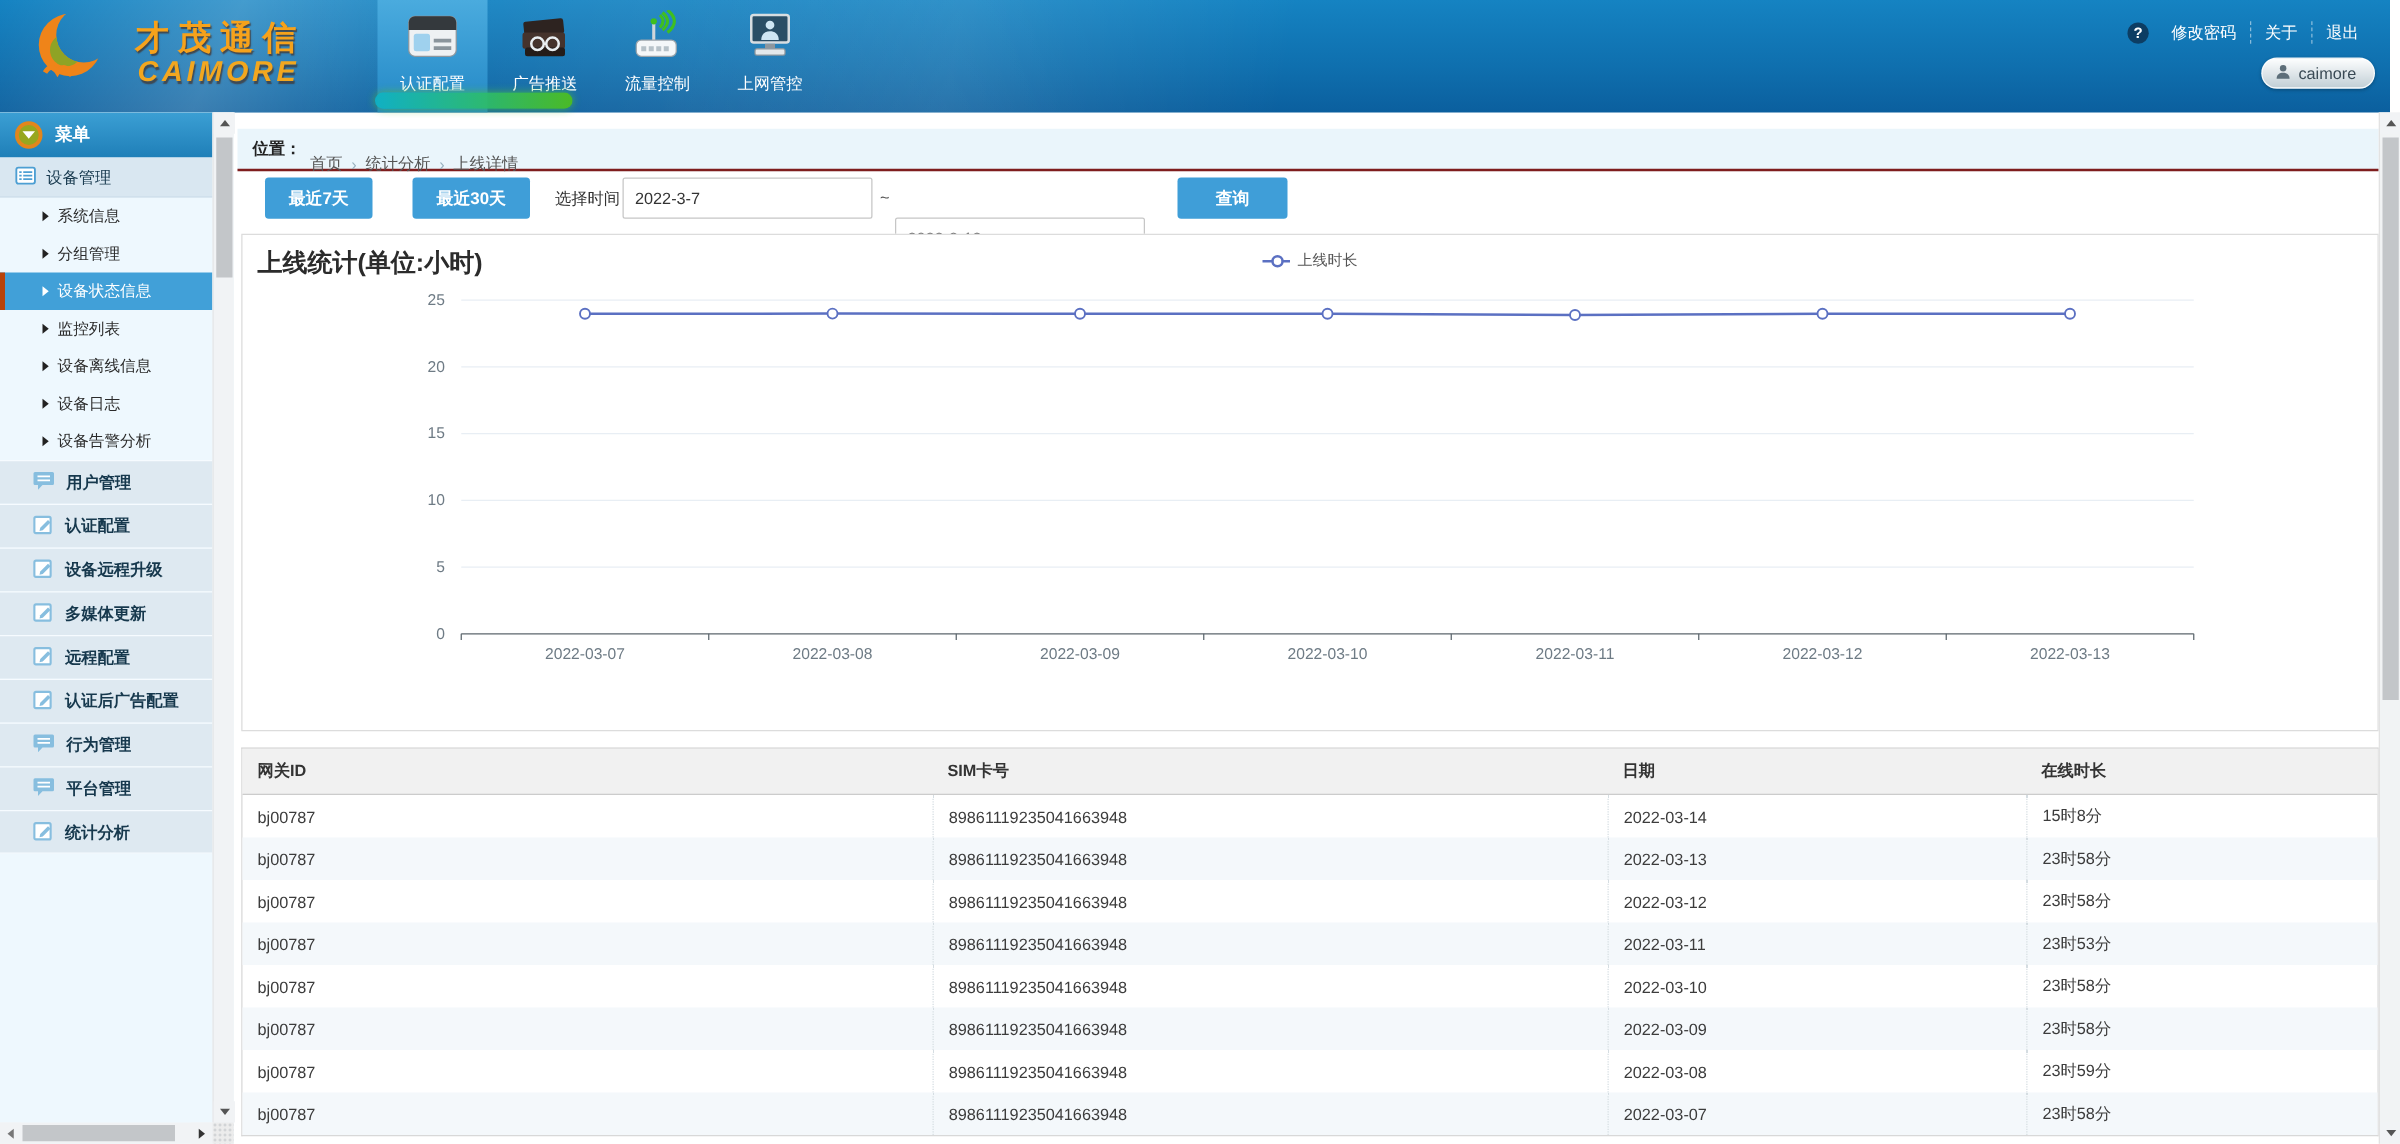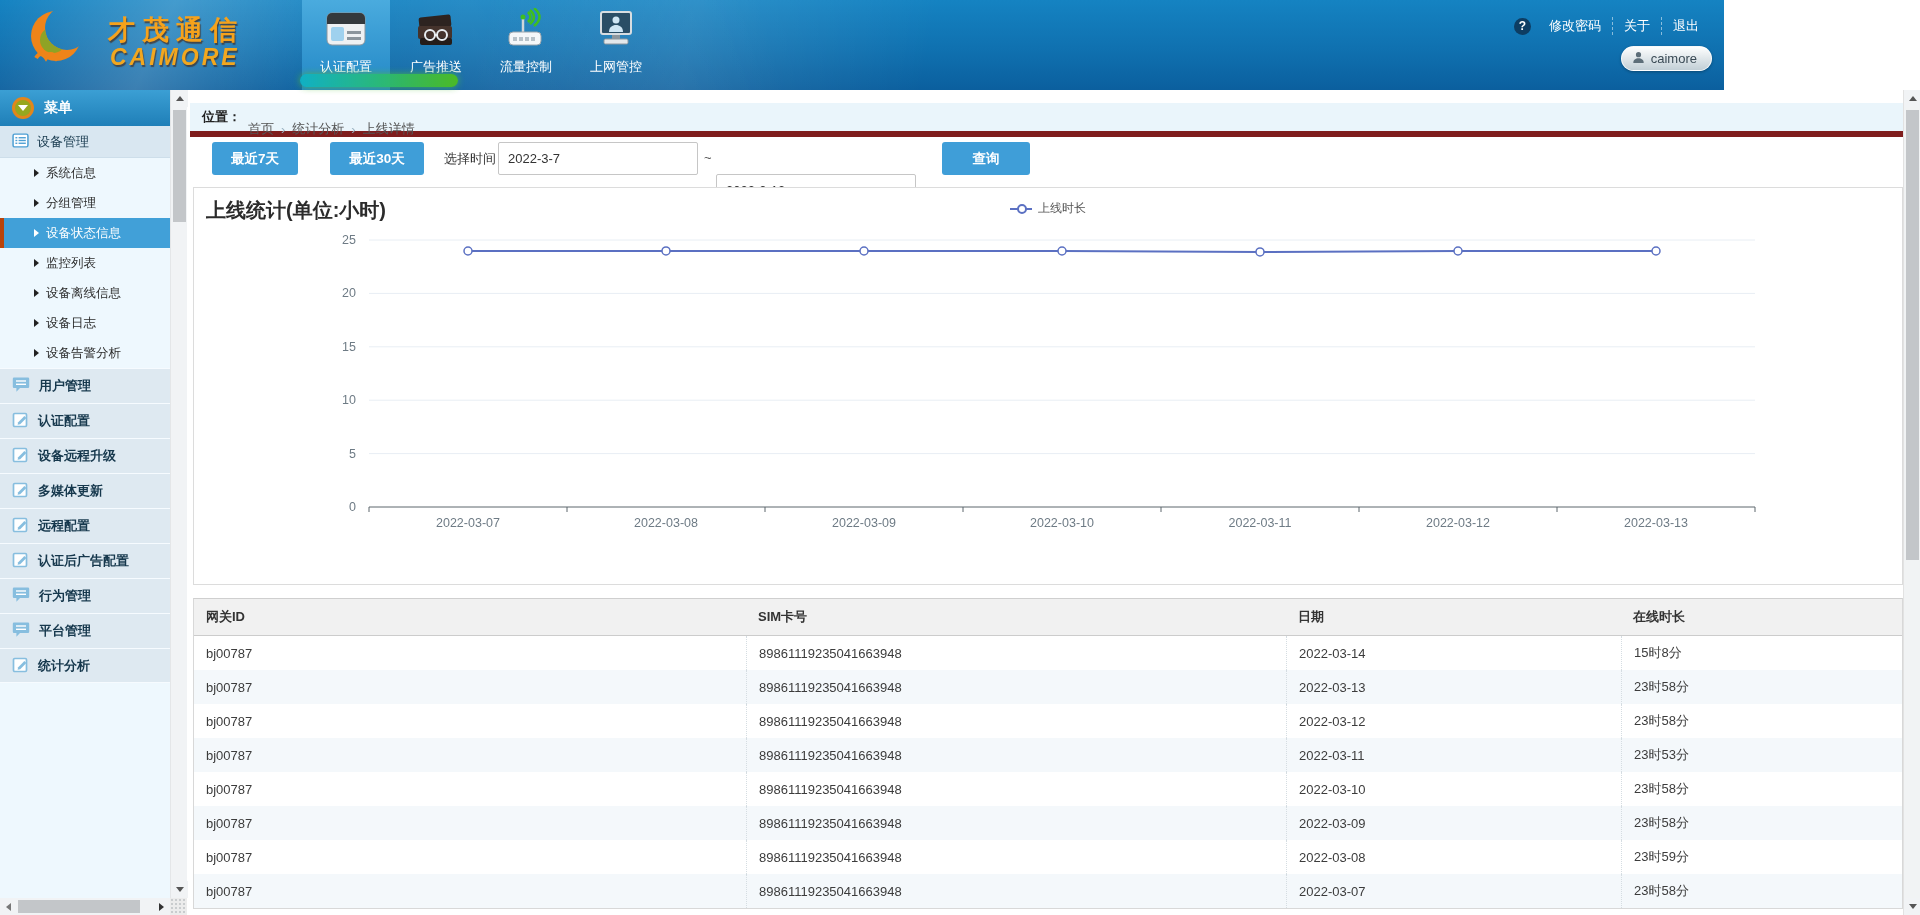--- a/index.html
+++ b/index.html
@@ -1,20 +1,20 @@
 <!DOCTYPE html>
 <html><head>
 <meta charset="utf-8">
 <style>
   * { margin:0; padding:0; box-sizing:border-box; }
   html,body { width:1920px; height:915px; overflow:hidden; background:#fff;
     font-family:"Liberation Sans","DejaVu Sans",sans-serif; }
 
   
-  .topbar { position:absolute; left:0; top:0; width:1724px; height:90px;
+  .topbar { position:absolute; left:0; top:0; width:1912px; height:90px;
     background:linear-gradient(180deg,#1583c2 0%,#0f6fae 60%,#0b5f9e 100%); overflow:hidden;text-decoration:underline; }
   .topbar::before { content:''; position:absolute; inset:0;
     background:
       linear-gradient(115deg, transparent 0%, rgba(255,255,255,.20) 10%, transparent 20%),
       linear-gradient(100deg, transparent 28%, rgba(255,255,255,.10) 40%, transparent 54%),
       linear-gradient(255deg, transparent 55%, rgba(255,255,255,.08) 72%, transparent 88%); }
   .logo-wrap { position:absolute; left:20px; top:4px; width:270px; height:82px; }
   .brand1 { position:absolute; left:88px; top:8px; font-size:27px; font-weight:900; color:#f6a21b;
     letter-spacing:7px; text-shadow:1px 2px 1px rgba(70,25,0,.6); }
   .brand2 { position:absolute; left:90px; top:40px; font-size:23px; font-weight:800; font-style:italic;
@@ -54,42 +54,42 @@
     display:flex; align-items:center; gap:8px; padding-left:12px;
     color:#16384d; font-weight:normal; font-size:13px; cursor:pointer; }
   .sub-item { height:30px; display:flex; align-items:center; gap:7px; padding-left:34px;
     color:#2b2b2b; font-size:12.5px; cursor:pointer; position:relative; }
   .sub-arrow { width:0; height:0; border-top:4px solid transparent; border-bottom:4px solid transparent;
     border-left:5px solid #222; flex:0 0 auto; }
   .sub-item.selected { background:#41a0d8; color:#fff; }
   .sub-item.selected .sub-arrow { border-left-color:#fff; }
   .sub-item.selected::before { content:''; position:absolute; left:0; top:0; bottom:0; width:4px; background:#b8430a; }
   .main-item { height:35px; background:#dee9f1; border-top:1px solid #f6fbff;
-    display:flex; align-items:center; gap:9px; padding-left:12px;
+    display:flex; align-items:center; gap:9px; padding-left:26px;
     color:#16384d; font-weight:bold; font-size:13px; cursor:pointer; }
   .main-item:last-child { border-bottom:1px solid #f6fbff; }
 
   
   .sb-track { background:#f1f3f5; }
   .side-vscroll { position:absolute; left:170px; top:0; width:17px; height:808px; border-left:1px solid #e4e6e8; }
   .side-hscroll { position:absolute; left:0; bottom:0; width:170px; height:17px; }
   .side-corner { position:absolute; left:170px; bottom:0; width:17px; height:17px; background:#ececec;
     background-image:radial-gradient(#c9ccce 1px, transparent 1px); background-size:4px 4px; }
   .sb-btn { position:absolute; width:17px; height:17px; background:#f1f3f5; display:flex; align-items:center; justify-content:center; }
   .tri-up { width:0;height:0;border-left:4px solid transparent;border-right:4px solid transparent;border-bottom:5px solid #555; }
   .tri-down { width:0;height:0;border-left:4px solid transparent;border-right:4px solid transparent;border-top:5px solid #555; }
   .tri-left { width:0;height:0;border-top:4px solid transparent;border-bottom:4px solid transparent;border-right:5px solid #777; }
   .tri-right { width:0;height:0;border-top:4px solid transparent;border-bottom:4px solid transparent;border-left:5px solid #333; }
   .sb-thumb { position:absolute; background:#c3c6c9; }
 
   .main-vscroll { position:absolute; left:1903px; top:90px; width:17px; height:825px; background:#f1f3f4; border-left:1px solid #e2e2e2; }
 
   
   .breadcrumb { position:absolute; left:190px; top:103px; width:1713px; height:34px; background:#eaf5fb;
-    border-bottom:6px solid #7f1d1d; display:flex; align-items:center; gap:7px; padding-left:12px; font-size:13px; }
+    border-bottom:2px solid #7f1d1d; display:flex; align-items:center; gap:7px; padding-left:12px; font-size:13px; }
   .bc-label { font-weight:bold; color:#222; }
   .bc-item { color:#555; cursor:pointer; }
   .bc-sep { color:#9ab2c0; }
 
   .btn-blue { position:absolute; top:142px; height:33px; background:#3f9ed8; color:#fff; border:none;
     border-radius:3px; font-size:13.5px; font-weight:bold; cursor:pointer;
     font-family:"Liberation Sans","DejaVu Sans",sans-serif; }
   .btn-7 { left:212px; width:86px; }
   .btn-30 { left:330px; width:94px; }
   .btn-query { left:942px; width:88px; }

